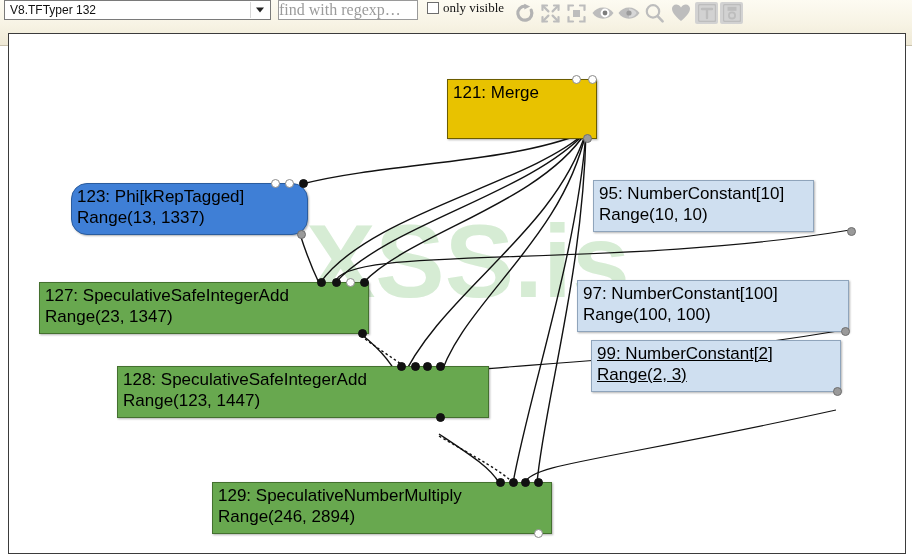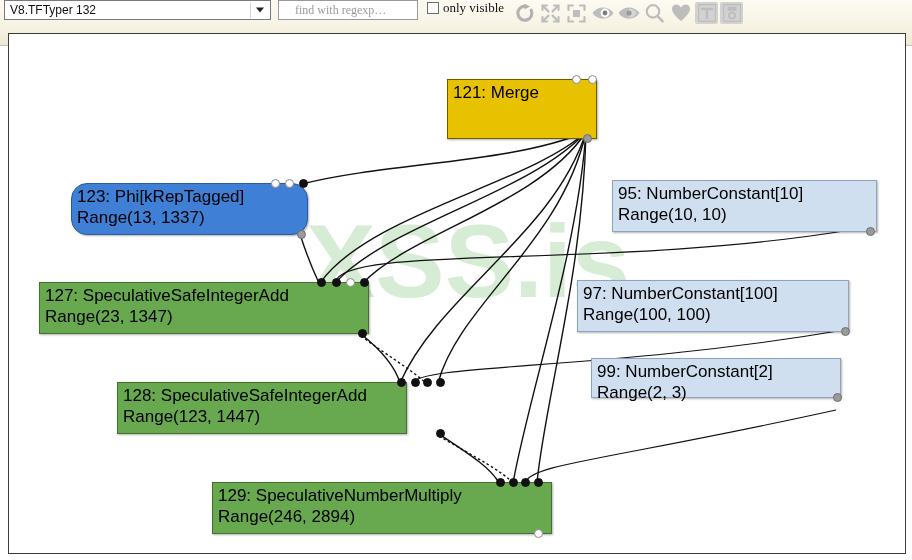--- a/index.html
+++ b/index.html
@@ -54,23 +54,23 @@
     position: absolute;
     right: 19px; top: 1px; bottom: 1px;
     width: 1px; background: #d8d8d8;
   }
 
   .tb-input {
     width: 140px; height: 20px;
     background: #ffffff;
     border: 1px solid #9a9a9a;
     box-sizing: border-box;
-    font-size: 12px;
+    font-size: 16px;
     color: #9b9b9b;
-    padding-left: 16px;
+    padding-left: 0;
     font-family: "Liberation Serif", serif;
     margin-right: 9px;
     outline: none;
   }
   .tb-input::placeholder { color:#9b9b9b; opacity:1; }
 
   .tb-check-wrap {
     display: flex; align-items: center;
     margin-right: 8px;
   }
@@ -301,49 +301,49 @@
           <span class="port gray" style="left: 135px; bottom: -5px;"></span>
         </div>
         <div class="node n-phi" style="left: 62px; top: 149px; width: 237px; height: 52px; border-radius: 16px;">
           <span class="l1">123: Phi[kRepTagged]</span>
           <span class="l2">Range(13, 1337)</span>
           <span class="port hollow" style="left: 199px; top: -5px;"></span>
           <span class="port hollow" style="left: 213px; top: -5px;"></span>
           <span class="port filled" style="left: 227px; top: -5px;"></span>
           <span class="port gray" style="left: 225px; bottom: -5px;"></span>
         </div>
-        <div class="node n-const" style="left: 584px; top: 146px; width: 265px; height: 52px; margin-left: 19px;">
+        <div class="node n-const" style="left: 584px; top: 146px; width: 221px; height: 52px;">
           <span class="l1">95: NumberConstant[10]</span>
           <span class="l2">Range(10, 10)</span>
           <span class="port gray" style="left: 253px; bottom: -5px;"></span>
         </div>
         <div class="node n-green" style="left: 30px; top: 248px; width: 330px; height: 52px;">
           <span class="l1">127: SpeculativeSafeIntegerAdd</span>
           <span class="l2">Range(23, 1347)</span>
           <span class="port filled" style="left: 277px; top: -5px;"></span>
           <span class="port filled" style="left: 292px; top: -5px;"></span>
           <span class="port hollow" style="left: 306px; top: -5px;"></span>
           <span class="port filled" style="left: 320px; top: -5px;"></span>
           <span class="port filled" style="left: 318px; bottom: -5px;"></span>
         </div>
         <div class="node n-const" style="left: 568px; top: 246px; width: 272px; height: 52px;">
           <span class="l1">97: NumberConstant[100]</span>
           <span class="l2">Range(100, 100)</span>
           <span class="port gray" style="left: 263px; bottom: -5px;"></span>
         </div>
-        <div class="node n-green" style="left: 108px; top: 348px; width: 290px; height: 52px;">
+        <div class="node n-green" style="left: 108px; top: 332px; width: 372px; height: 52px;">
           <span class="l1">128: SpeculativeSafeIntegerAdd</span>
           <span class="l2">Range(123, 1447)</span>
           <span class="port filled" style="left: 279px; top: -5px;"></span>
           <span class="port filled" style="left: 293px; top: -5px;"></span>
           <span class="port filled" style="left: 305px; top: -5px;"></span>
           <span class="port filled" style="left: 318px; top: -5px;"></span>
           <span class="port filled" style="left: 318px; bottom: -5px;"></span>
         </div>
-        <div class="node n-const" style="left: 582px; top: 324px; width: 250px; height: 40px;">
+        <div class="node n-const" style="left: 582px; top: 306px; width: 250px; height: 52px; text-decoration: underline;">
           <span class="l1">99: NumberConstant[2]</span>
           <span class="l2">Range(2, 3)</span>
           <span class="port gray" style="left: 241px; bottom: -5px;"></span>
         </div>
         <div class="node n-green" style="left: 203px; top: 448px; width: 340px; height: 52px;">
           <span class="l1">129: SpeculativeNumberMultiply</span>
           <span class="l2">Range(246, 2894)</span>
           <span class="port filled" style="left: 283px; top: -5px;"></span>
           <span class="port filled" style="left: 296px; top: -5px;"></span>
           <span class="port filled" style="left: 308px; top: -5px;"></span>

